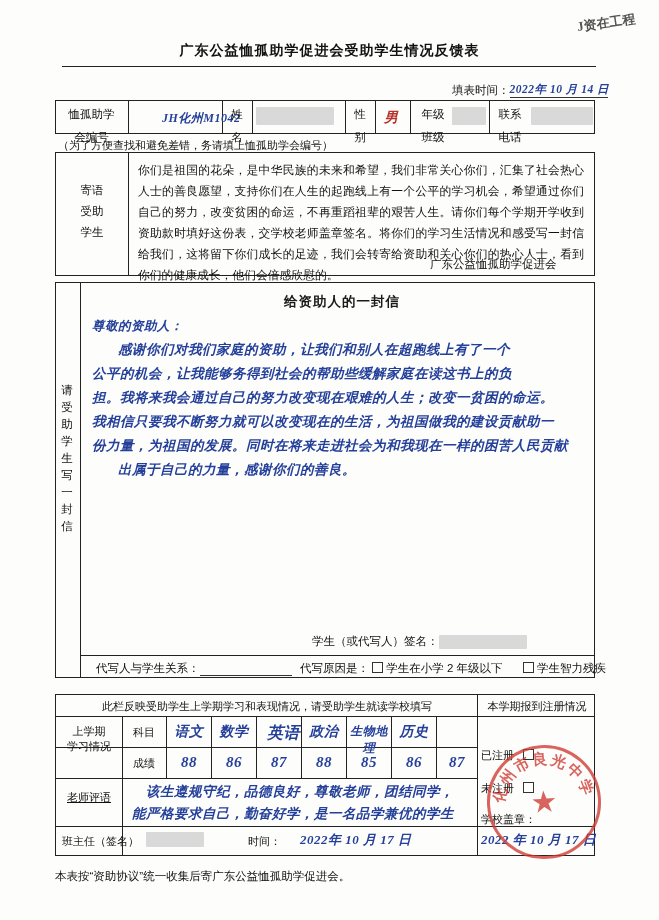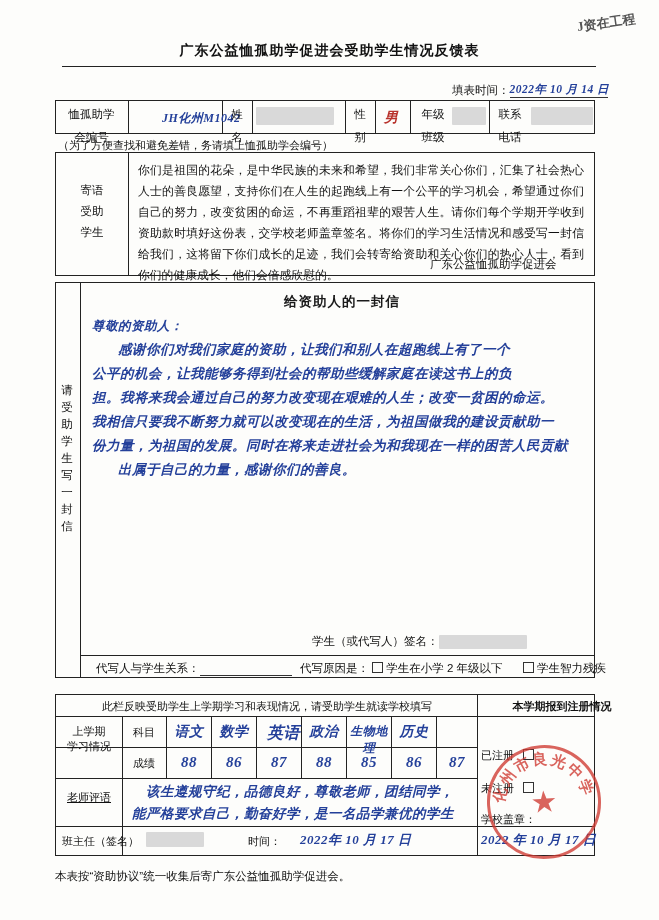--- a/index.html
+++ b/index.html
@@ -282,21 +282,21 @@
     <span class="checkbox"></span><span>学生在小学 2 年级以下</span>
     <span style="display:inline-block; width:14px;"></span>
     <span class="checkbox"></span><span>学生智力残疾</span>
   </div>
 
   <div class="box" style="left:55px; top:694px; width:540px; height:162px;"></div>
 
   <div class="hline" style="left:55px; top:716px; width:540px;"></div>
   <div class="vline" style="left:477px; top:694px; height:162px;"></div>
   <div class="tbl-txt" style="left:58px; top:699px; width:418px; font-size:11px;">此栏反映受助学生上学期学习和表现情况，请受助学生就读学校填写</div>
-  <div class="tbl-txt" style="left:504px; top:699px; width:116px;font-weight:bold;">本学期报到注册情况</div>
+  <div class="tbl-txt" style="left:479px; top:699px; width:116px;">本学期报到注册情况</div>
 
   <div class="vline" style="left:122px; top:716px; height:140px;"></div>
   <div class="vline" style="left:166px; top:716px; height:62px;"></div>
   <div class="hline" style="left:55px; top:747px; width:422px;"></div>
   <div class="hline" style="left:55px; top:778px; width:422px;"></div>
   <div class="hline" style="left:55px; top:826px; width:540px;"></div>
 
   <div class="tbl-txt" style="left:58px; top:724px; width:62px; line-height:15px;">上学期<br>学习情况</div>
   <div class="tbl-txt" style="left:124px; top:725px; width:40px;">科目</div>
   <div class="tbl-txt" style="left:124px; top:756px; width:40px;">成绩</div>

